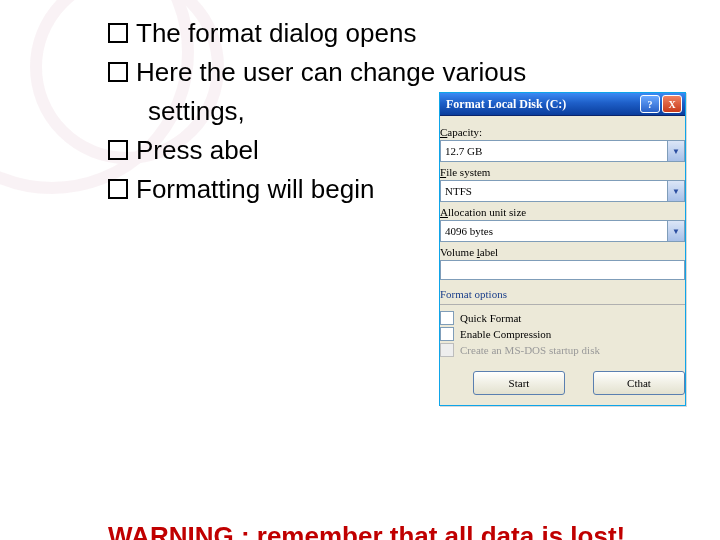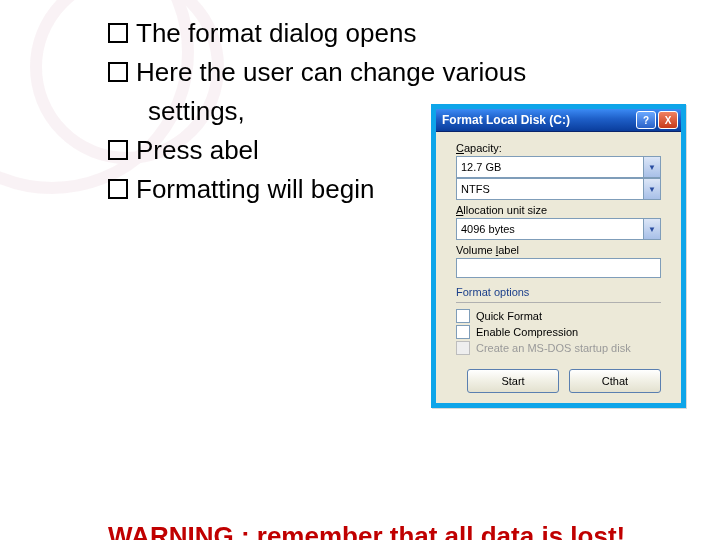--- a/index.html
+++ b/index.html
@@ -10,42 +10,42 @@
   .ring-a{width:260px;height:260px;left:0;top:0}
   .ring-b{width:170px;height:170px;left:120px;top:60px;border-width:10px}
   
   .body-text{position:absolute;left:108px;top:16px;right:18px;font-size:26px;line-height:1.35;color:#000}
   .body-text .li{margin:0 0 4px 0}
   .body-text .cont{margin-left:40px}
   .chk{display:inline-block;width:16px;height:16px;border:2px solid #000;margin-right:8px;transform:translateY(1px)}
   
   .warning{position:absolute;left:108px;bottom:-12px;font-size:26px;font-weight:bold;color:#c00000}
   
-  .dialog{position:absolute;right:34px;top:104px;width:245px;border:5px solid #0ea5e9;background:#ece9d8;font-family:Liberation Sans, sans-serif;font-size:11px;color:#000;box-shadow:1px 1px 0 rgba(0,0,0,.15)}
+  .dialog{position:absolute;right:34px;top:92px;width:245px;border:1px solid #0ea5e9;background:#ece9d8;font-family:Liberation Serif, serif;font-size:11px;color:#000;box-shadow:1px 1px 0 rgba(0,0,0,.15)}
   .titlebar{height:22px;display:flex;align-items:center;padding:0 3px 0 6px;color:#fff;font-weight:bold;
     background:linear-gradient(to bottom,#3b8af4 0%,#1e5fc8 45%,#0a3d9c 100%);border-bottom:1px solid #0a246a}
   .titlebar .t{flex:1;font-size:12px;white-space:nowrap}
   .tbtn{width:18px;height:16px;margin-left:2px;border:1px solid #fff;border-radius:3px;display:flex;align-items:center;justify-content:center;font-size:10px;font-weight:bold}
   .tbtn.help{background:linear-gradient(to bottom,#6aa8ff,#2a62c8);color:#fff}
   .tbtn.close{background:linear-gradient(to bottom,#f08262,#c83a1a);color:#fff}
-  .dlg-body{padding:6px 20px 10px}
+  .dlg-body{padding:6px 0 10px}
   .lbl{margin:4px 0 2px;color:#000}
   .lbl .ul{text-decoration:underline}
   .combo{display:flex;height:20px;border:1px solid #7f9db9;background:#fff;align-items:center}
   .combo .val{flex:1;padding:0 4px;color:#000;white-space:nowrap;overflow:hidden}
   .combo .dd{width:16px;height:100%;display:flex;align-items:center;justify-content:center;
     background:linear-gradient(to bottom,#dce6f7,#a8c0e8);border-left:1px solid #7f9db9;color:#2a4da0;font-size:8px}
   .txt{height:18px;border:1px solid #7f9db9;background:#fff}
   .grp-title{margin:8px 0 4px;color:#1b3f8b}
   .grp-sep{height:1px;background:#b0b0b0;margin-bottom:6px}
   .opt{display:flex;align-items:center;margin:2px 0}
   .opt .box{width:12px;height:12px;border:1px solid #7f9db9;background:#fff;margin-right:6px;flex:0 0 auto}
   .opt.dis{color:#9a9a9a}
   .opt.dis .box{border-color:#bdbdbd;background:#eee}
-  .btn-row{display:flex;justify-content:flex-end;gap:10px;margin-top:14px}
+  .btn-row{display:flex;justify-content:flex-end;gap:28px;margin-top:14px}
   .xp-btn{min-width:70px;height:22px;border:1px solid #5a7fb0;border-radius:3px;padding:0 10px;
     background:linear-gradient(to bottom,#fff 0%,#f2f1e7 45%,#e3e1cf 100%);display:flex;align-items:center;justify-content:center;color:#000}
 </style>
 </head>
 <body>
 
 <div class="slide">
   <div class="deco" aria-hidden="true">
     <div class="ring-a"></div>
       <div class="ring-b"></div>
@@ -65,20 +65,21 @@
       <span class="tbtn help">?</span>
       <span class="tbtn close">X</span>
     </div>
     <div class="dlg-body">
       <div class="lbl"><span></span><span class="ul">C</span><span>apacity:</span></div>
       <div class="combo">
         <span class="val">12.7 GB</span>
         <span class="dd">▼</span>
       </div>
 
+      <div class="lbl"><span></span><span class="ul">F</span><span>ile system</span></div>
       <div class="combo">
         <span class="val">NTFS</span>
         <span class="dd">▼</span>
       </div>
 
       <div class="lbl"><span></span><span class="ul">A</span><span>llocation unit size</span></div>
       <div class="combo">
         <span class="val">4096 bytes</span>
         <span class="dd">▼</span>
       </div>

